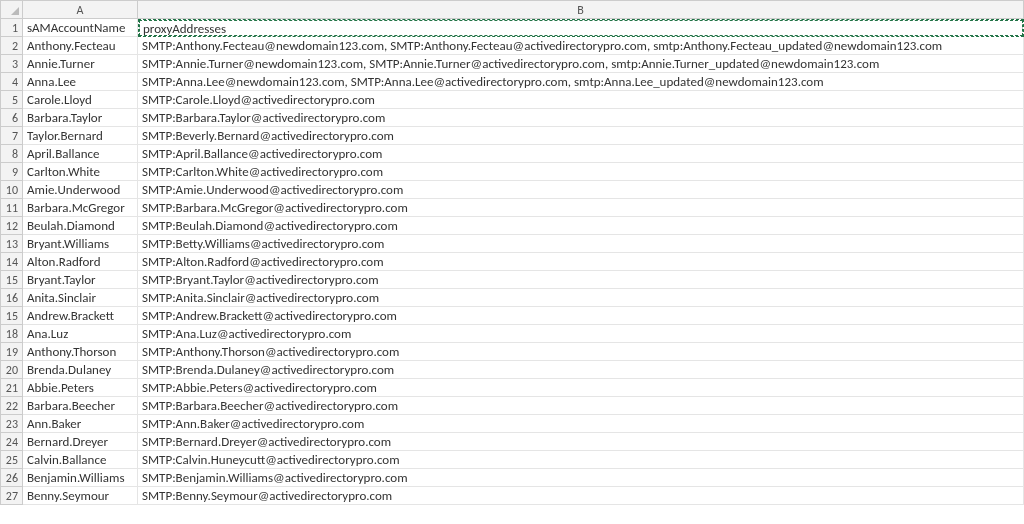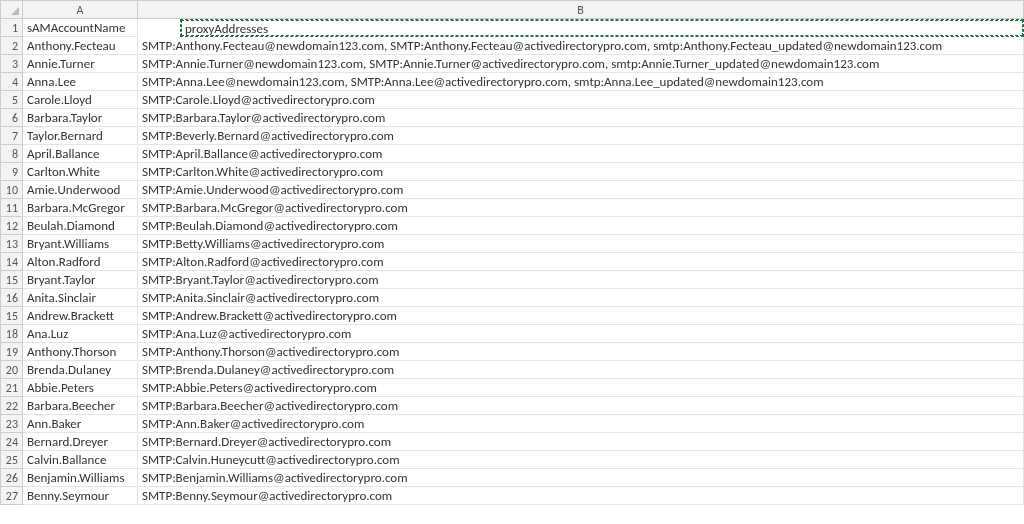--- a/index.html
+++ b/index.html
@@ -52,21 +52,20 @@
     overflow: hidden;
     font-size: 13px;
     background: #fff;
   }
   .cell.colA { overflow: visible; }
   .cell.sel {
     border: 1px dashed #217346;
     outline: 1px dashed #217346;
     outline-offset: -2px;
     background: #fff;
-    margin-left: 42px;
   }
 </style>
 </head>
 <body>
 
 <div class="sheet" id="sheet">
     <div class="corner"></div>
     <div class="colhead">A</div>
     <div class="colhead">B</div>
     <div class="rowhead">1</div>

